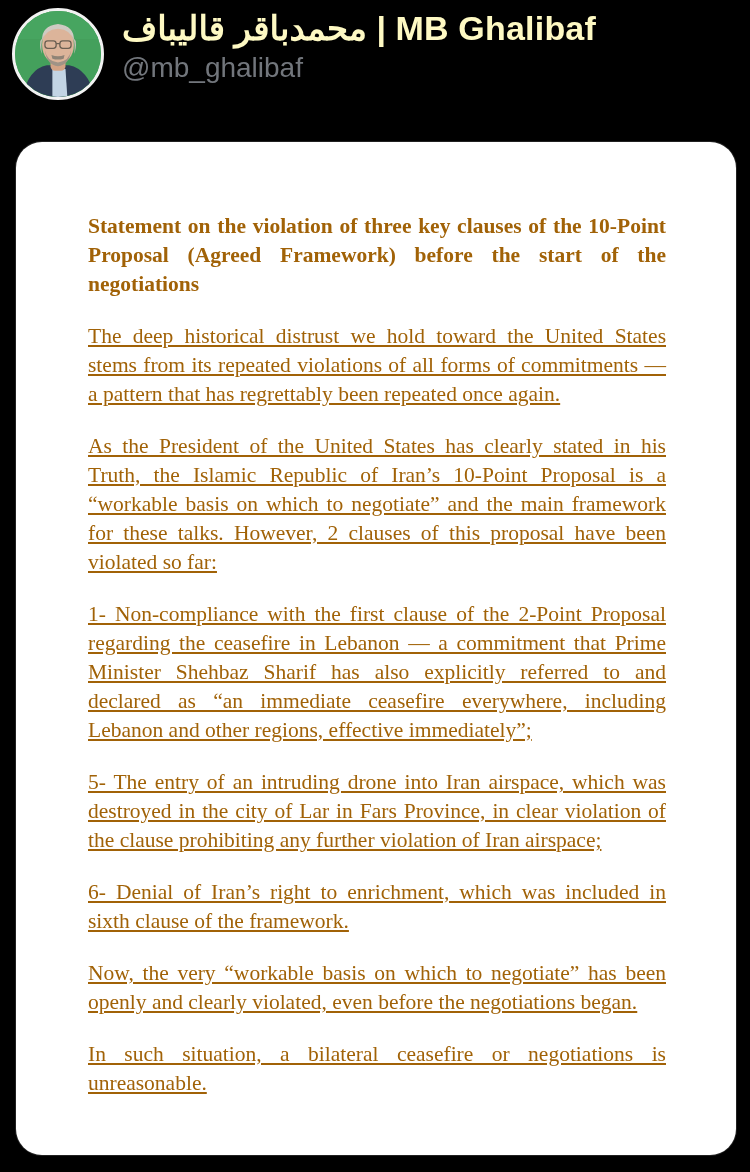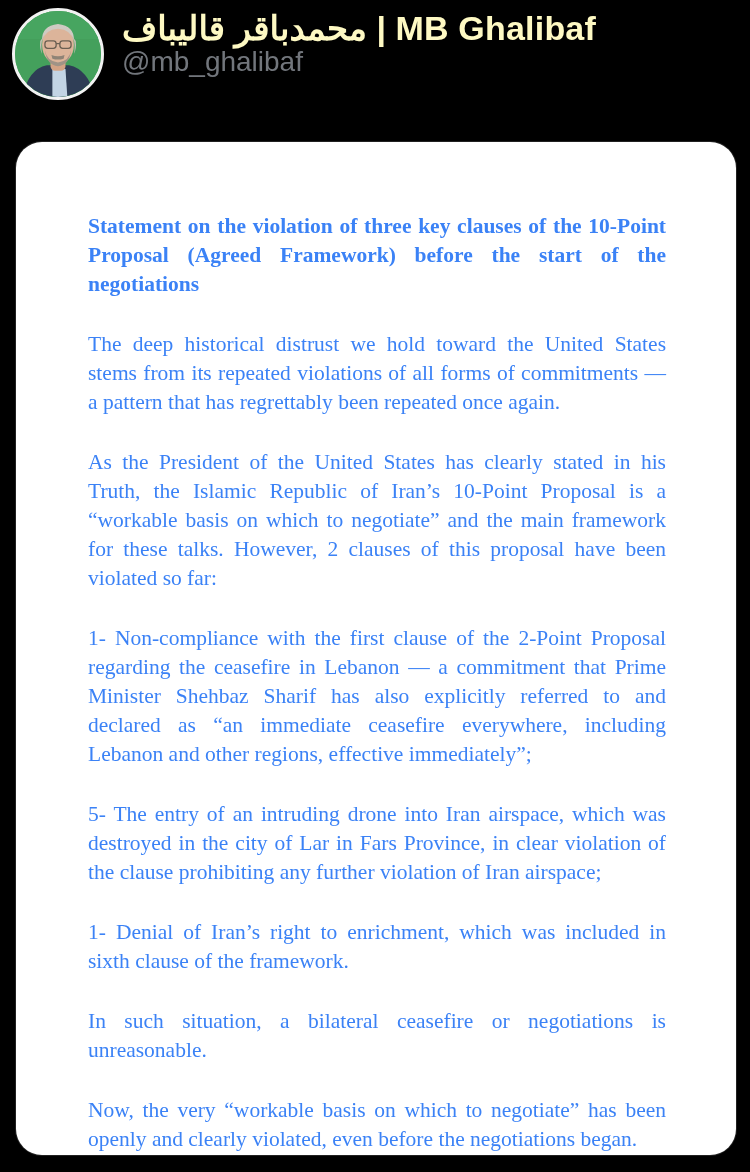--- a/index.html
+++ b/index.html
@@ -26,54 +26,54 @@
   .display-name {
     color: #fef9c3;
     font-size: 34px;
     font-weight: 700;
     line-height: 34px;
     letter-spacing: 0.2px;
     white-space: nowrap;
     cursor: pointer;
   }
   .handle {
-    margin-top: 1px;
+    margin-top: 7px;
     color: #72767c;
     font-size: 28px;
     font-weight: 400;
     line-height: 32px;
     white-space: nowrap;
     cursor: pointer;
   }
 
   
   .card {
     position: absolute; left: 16px; top: 142px;
     width: 720px; height: 1013px;
     background: #ffffff;
     border-radius: 26px;
     box-shadow: 0 0 0 1px rgba(60,60,60,0.55);
     overflow: hidden;
     cursor: pointer;
   }
   .card-inner {
     padding: 70px 70px 0 72px;
-    color: #3b82f6;
+    color: #a16207;
     font-family: "Liberation Serif", serif;
     font-size: 21.5px;
     line-height: 29px;
     text-align: justify;
   }
   .card-inner h1 {
     font-size: 21.5px;
     line-height: 29px;
     font-weight: 700;
     text-align: justify;
   }
-  .card-inner p { margin-top: 31px; }
+  .card-inner p { margin-top: 23px; text-decoration: underline; }
 </style>
 </head>
 <body>
 
 <div class="page">
 
   <div class="post-header">
 
     <div class="avatar">
       <svg viewBox="0 0 92 92">
@@ -109,19 +109,19 @@
 
   </div>
 
   <div class="card">
     <div class="card-inner">
       <h1>Statement on the violation of three key clauses of the 10-Point Proposal (Agreed Framework) before the start of the negotiations</h1>
       <p>The deep historical distrust we hold toward the United States stems from its repeated violations of all forms of commitments — a pattern that has regrettably been repeated once again.</p>
       <p>As the President of the United States has clearly stated in his Truth, the Islamic Republic of Iran’s 10-Point Proposal is a “workable basis on which to negotiate” and the main framework for these talks. However, 2 clauses of this proposal have been violated so far:</p>
       <p>1- Non-compliance with the first clause of the 2-Point Proposal regarding the ceasefire in Lebanon — a commitment that Prime Minister Shehbaz Sharif has also explicitly referred to and declared as “an immediate ceasefire everywhere, including Lebanon and other regions, effective immediately”;</p>
       <p>5- The entry of an intruding drone into Iran airspace, which was destroyed in the city of Lar in Fars Province, in clear violation of the clause prohibiting any further violation of Iran airspace;</p>
-      <p>1- Denial of Iran’s right to enrichment, which was included  in sixth clause of the framework.</p>
+      <p>6- Denial of Iran’s right to enrichment, which was included  in sixth clause of the framework.</p>
+      <p>Now, the very “workable basis on which to negotiate” has been openly and clearly violated, even before the negotiations began.</p>
       <p>In such situation, a bilateral ceasefire or negotiations is unreasonable.</p>
-      <p>Now, the very “workable basis on which to negotiate” has been openly and clearly violated, even before the negotiations began.</p>
     </div>
   </div>
 
 </div>
 
 </body></html>

